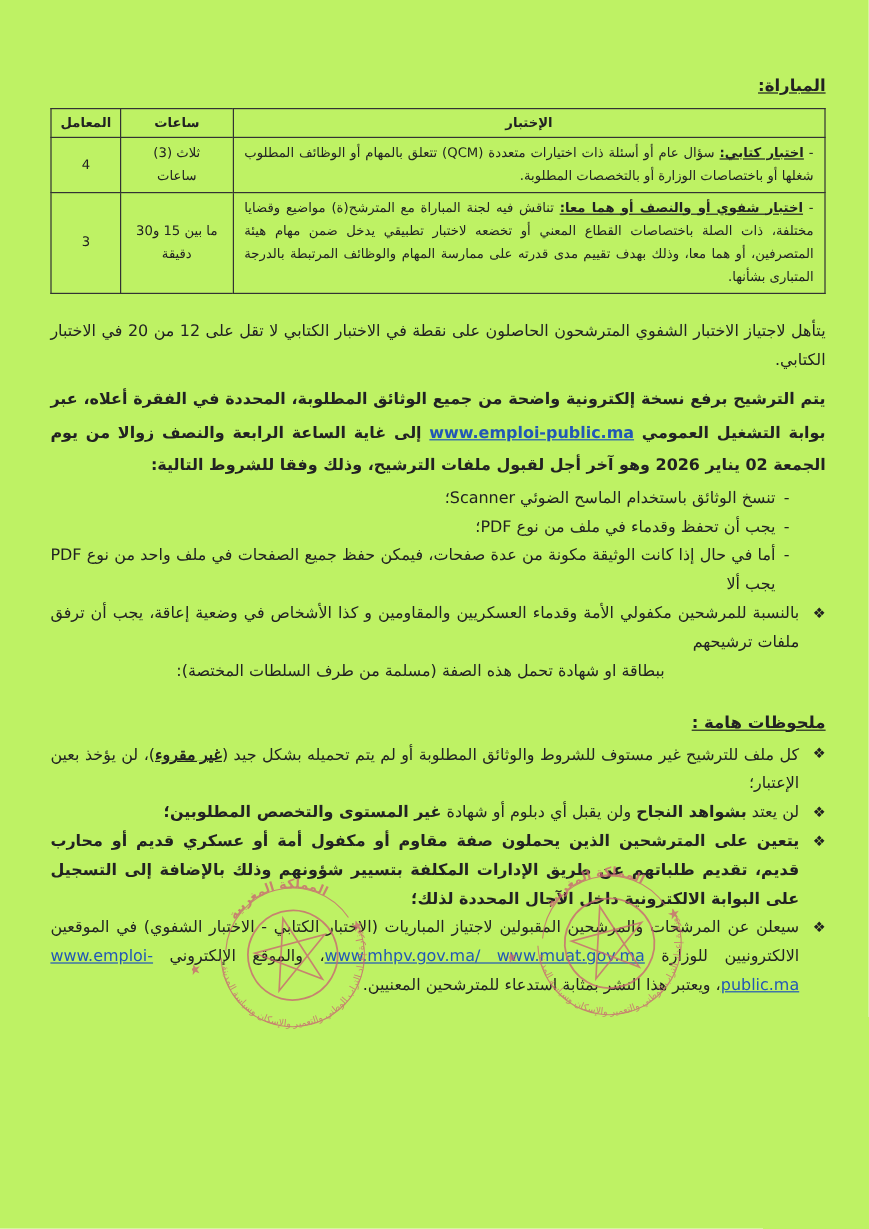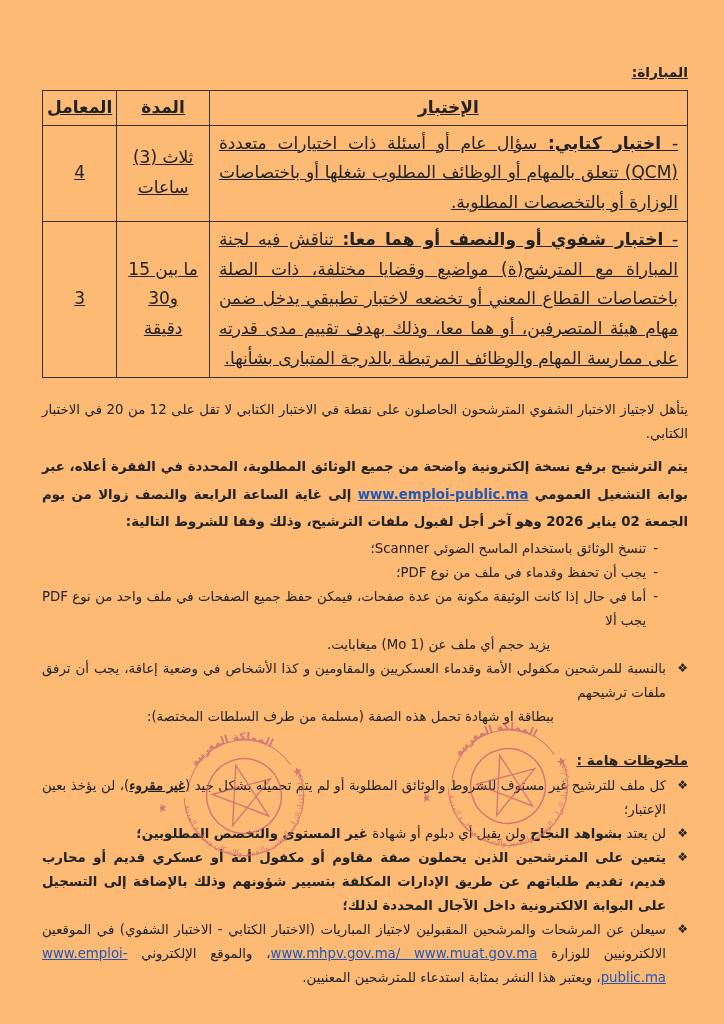--- a/index.html
+++ b/index.html
@@ -1,19 +1,19 @@
 <!DOCTYPE html>
 <html lang="ar" dir="rtl"><head>
 <meta charset="utf-8">
 <style>
   html,body{margin:0;padding:0;background:#fff;}
   .page{
     position:relative;
     width:724px;height:1024px;
-    background:#fdba74;
+    background:#bef264;
     font-family:"DejaVu Sans",sans-serif;
     font-size:13.3px;
     line-height:1.8;
     color:#222;
     direction:rtl;
     box-sizing:border-box;
     padding:60px 36px 0 42px;
     overflow:hidden;
   }
   .heading{
@@ -25,23 +25,22 @@
   table.exam-table{
     width:100%;
     border-collapse:collapse;
     margin:2px 0 0 0;
   }
   table.exam-table th,
   table.exam-table td{
     border:1.4px solid #333;
     padding:3px 9px;
     vertical-align:middle;
-    font-size:17px;
+    font-size:11px;
     line-height:1.75;
-    text-decoration:underline;
   }
   table.exam-table th{font-weight:bold;text-align:center;padding:2px 4px;}
   .col-exam{width:76.5%;}
   .col-dur{width:14.5%;}
   .col-coef{width:9%;}
   td.exam-cell{text-align:justify;}
   td.center-cell{text-align:center;}
   .exam-title{font-weight:bold;text-decoration:underline;}
   .p-qualify{margin:20px 0 8px 0;text-align:justify;}
   .h-method{margin:16px 0 4px 0;}
@@ -79,21 +78,21 @@
 <body>
 
 <div class="page">
 
   <div class="heading">المباراة:</div>
 
   <table class="exam-table">
     <thead>
       <tr>
         <th class="col-exam">الإختبار</th>
-        <th class="col-dur">المدة</th>
+        <th class="col-dur">ساعات</th>
         <th class="col-coef">المعامل</th>
       </tr>
     </thead>
     <tbody>
       <tr>
         <td class="exam-cell">
           <span>-</span>
           <span class="exam-title">اختبار كتابي:</span><span> سؤال عام أو أسئلة ذات اختيارات متعددة (QCM) تتعلق بالمهام أو الوظائف المطلوب شغلها أو باختصاصات الوزارة أو بالتخصصات المطلوبة.</span>
         </td>
         <td class="center-cell">ثلاث (3) ساعات</td>
@@ -123,21 +122,20 @@
       <span class="dash-text">تنسخ الوثائق باستخدام الماسح الضوئي Scanner؛</span>
     </div>
     <div class="dash-item">
       <span class="dash-marker">-</span>
       <span class="dash-text">يجب أن تحفظ وقدماء في ملف من نوع PDF؛</span>
     </div>
     <div class="dash-item">
       <span class="dash-marker">-</span>
       <span class="dash-text">
         <span>أما في حال إذا كانت الوثيقة مكونة من عدة صفحات، فيمكن حفظ جميع الصفحات في ملف واحد من نوع PDF يجب ألا</span>
-        <span class="cont-line" style="display:block;">يزيد حجم أي ملف عن (Mo 1) ميغابايت.</span>
       </span>
     </div>
   </div>
 
   <div class="note-item">
     <span class="note-marker">❖</span>
     <span class="note-body">
       <span>بالنسبة للمرشحين مكفولي الأمة وقدماء العسكريين والمقاومين و كذا الأشخاص في وضعية إعاقة، يجب أن ترفق ملفات ترشيحهم</span>
       <span class="sp-line2" style="display:block;">ببطاقة او شهادة تحمل هذه الصفة (مسلمة من طرف السلطات المختصة):</span>
     </span>

